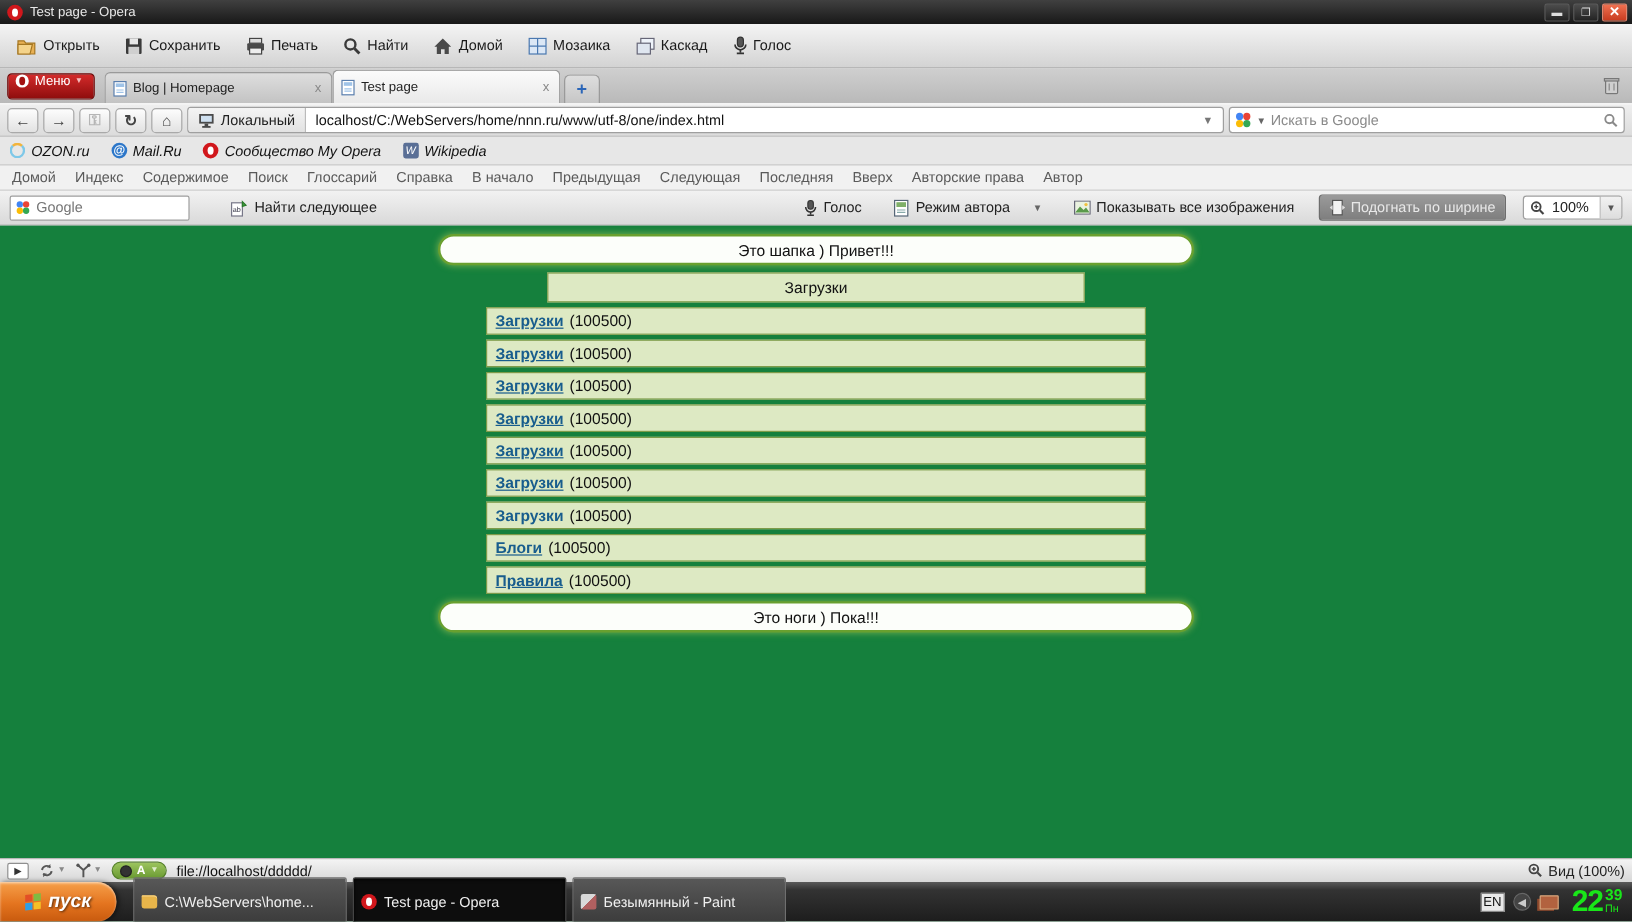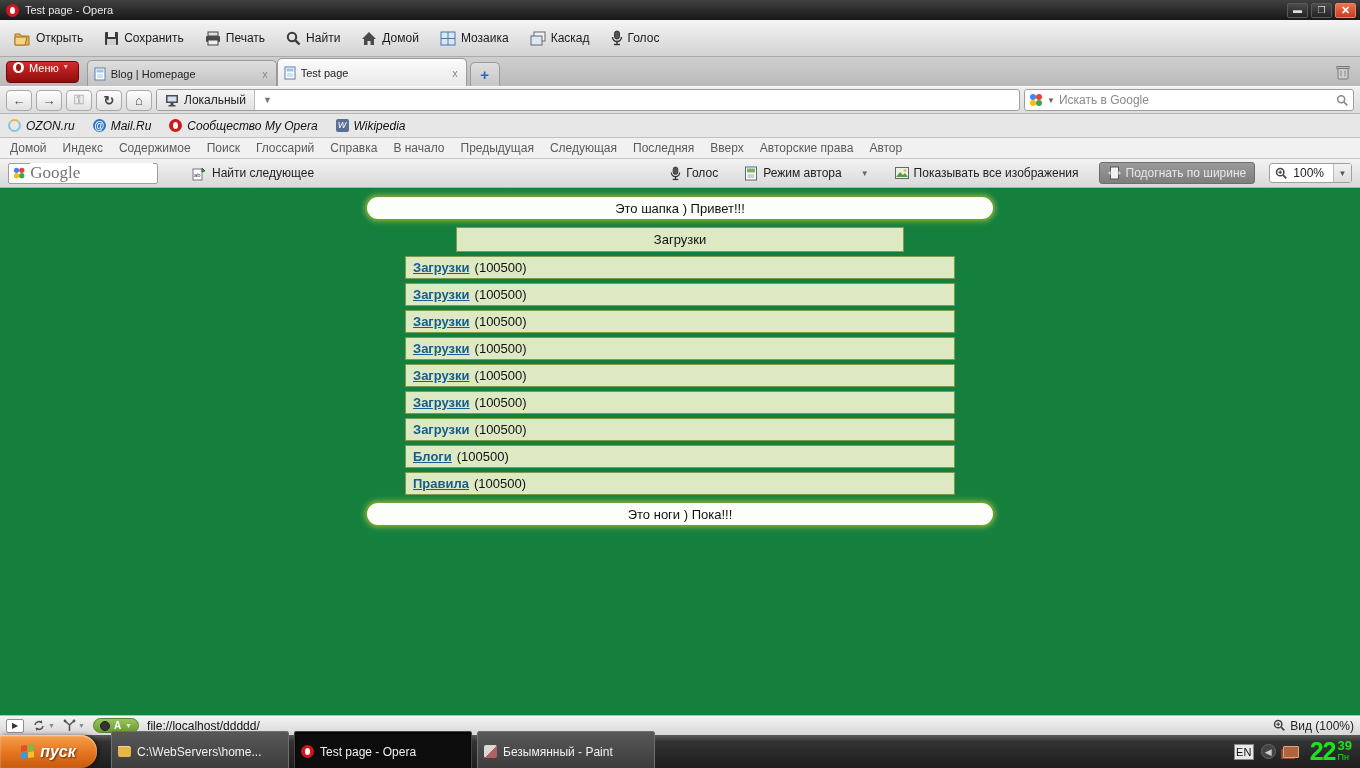--- a/index.html
+++ b/index.html
@@ -56,21 +56,21 @@
   .bm-myopera::after { content:""; position:absolute; left:4px; top:3px; width:5px; height:7px; border-radius:50%; background:#fff; }
   .bm-wiki { width:13px; height:13px; background:#5a6f96; color:#fff; font-size:9px; line-height:13px; text-align:center; border-radius:2px; }
 
   
   .navlinksbar { height:21px; background:#f1f1f1; border-bottom:1px solid #c8c8c8; display:flex; align-items:center; padding:0 10px; gap:16px; flex:0 0 auto; }
   .navlink { color:#5a5a5a; font-size:12px; }
 
   
   .findbar { height:29px; background:linear-gradient(#f2f2f2,#d9d9d9); border-bottom:1px solid #b0b0b0; display:flex; align-items:center; padding:0 8px; gap:10px; flex:0 0 auto; }
   .findbox { width:150px; height:21px; background:#fff; border:1px solid #9f9f9f; border-radius:2px; display:flex; align-items:center; padding:0 4px; gap:5px; }
-  .findbox input { border:none; outline:none; width:100%; font-family:Liberation Serif, serif; font-size:17px; color:#333; }
+  .findbox input { border:none; outline:none; width:100%; font-family:Liberation Sans, sans-serif; font-size:12px; color:#333; }
   .fbtn { display:flex; align-items:center; gap:5px; font-size:12px; color:#222; padding:3px 6px; border-radius:3px; }
   .findnext { margin-left:18px; }
   .fb-right { margin-left:auto; display:flex; align-items:center; gap:14px; }
   .dropchev { font-size:8px; color:#666; margin-left:14px; }
   .fitwidth { background:linear-gradient(#9a9a9a,#7e7e7e); border:1px solid #6d6d6d; border-radius:3px; color:#e8e8e8; padding:3px 8px; display:flex; gap:5px; align-items:center; font-size:12px; }
   .zoomctl { height:20px; background:#fff; border:1px solid #9f9f9f; border-radius:3px; display:flex; align-items:center; padding:0 0 0 5px; gap:5px; }
   .zoomctl .zval { font-size:12px; color:#222; padding-right:4px; }
   .zoomctl .zdrop { width:18px; height:100%; background:linear-gradient(#f2f2f2,#ddd); border-left:1px solid #bbb; display:flex; align-items:center; justify-content:center; font-size:8px; color:#555; }
 
   
@@ -244,20 +244,21 @@
     <span class="urlfield">
       <span class="localbadge">
         <svg class="svgi" width="14" height="13" viewBox="0 0 14 13">
             <rect x="1" y="1" width="12" height="8" fill="#4a4a4a"></rect>
             <rect x="2.5" y="2.5" width="9" height="5" fill="#cfe0f0"></rect>
             <rect x="5.5" y="9" width="3" height="2" fill="#4a4a4a"></rect>
             <rect x="3.5" y="11" width="7" height="1.5" fill="#4a4a4a"></rect>
           </svg>
         <span>Локальный</span>
       </span>
+      <span class="urltext">localhost/C:/WebServers/home/nnn.ru/www/utf-8/one/index.html</span>
       <span class="urlchev">▼</span>
     </span>
     <span class="searchfield">
       <svg class="svgi" width="14" height="14" viewBox="0 0 14 14">
           <circle cx="4" cy="4" r="3" fill="#4285f4"></circle>
           <circle cx="10" cy="4" r="3" fill="#ea4335"></circle>
           <circle cx="4" cy="10" r="3" fill="#fbbc05"></circle>
           <circle cx="10" cy="10" r="3" fill="#34a853"></circle>
         </svg>
       <span class="schev">▼</span>

